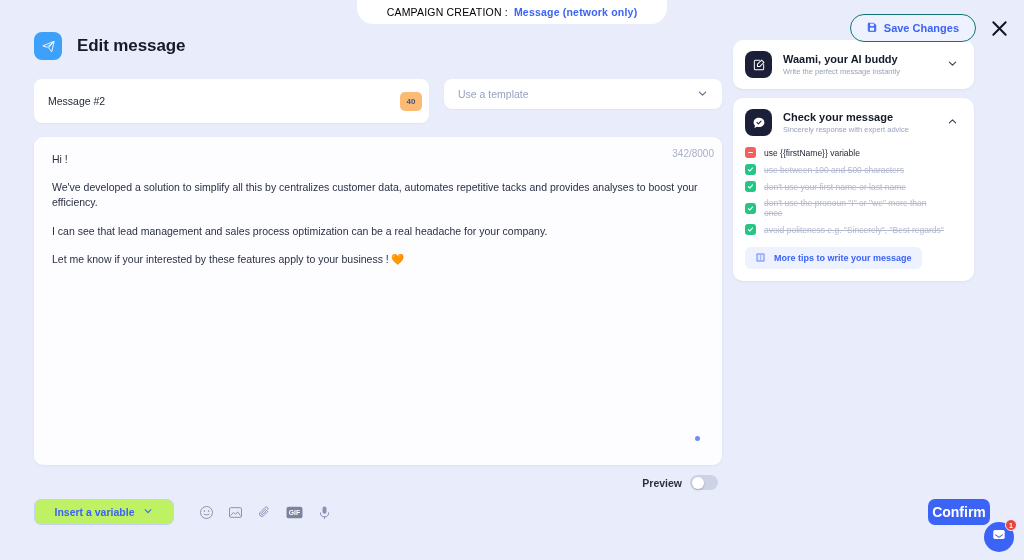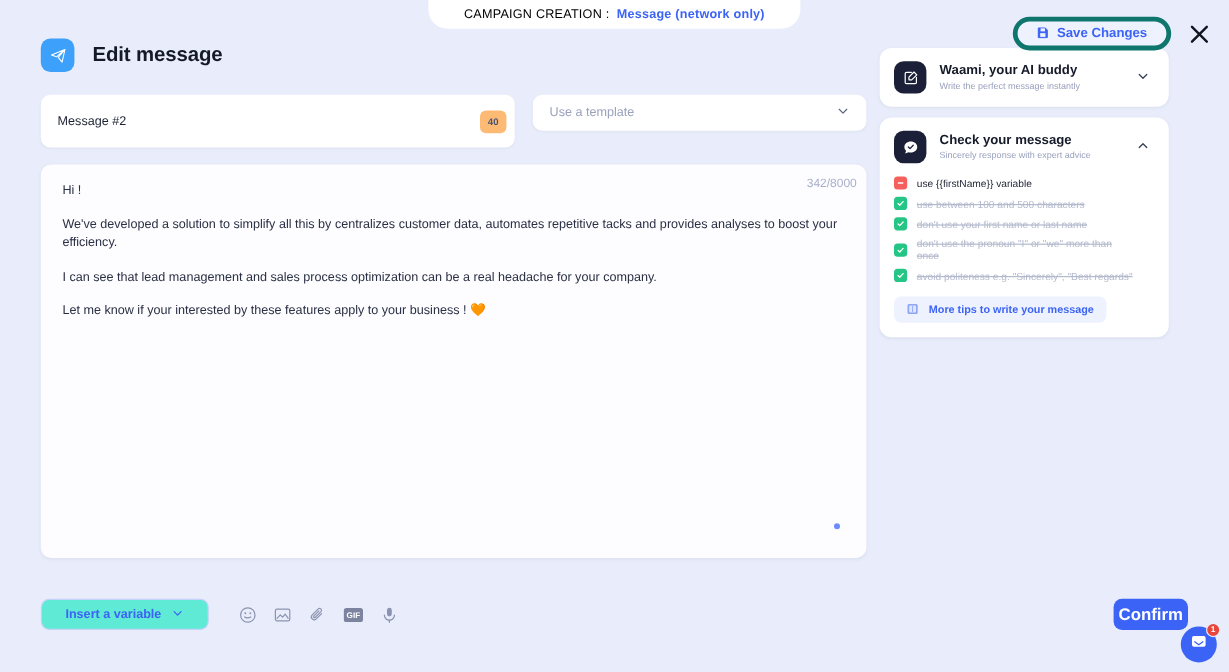--- a/index.html
+++ b/index.html
@@ -23,21 +23,21 @@
   .campaign-value { font-weight:bold; color:#3b63f6; }
 
   
   .top-actions {
     position:absolute; top:14px; right:14px;
     display:flex; align-items:center; gap:12px; z-index:50;
   }
   .save-btn {
     display:flex; align-items:center; gap:7px;
     height:28px; padding:0 16px;
-    background:#eef2ff; border:4px solid #0f766e; border-radius:14px;
+    background:#eef2ff; border:1px solid #0f766e; border-radius:14px;
     color:#3b63f6; font-size:11px; font-weight:bold; cursor:pointer;
   }
   .close-btn {
     width:22px; height:22px; display:flex; align-items:center; justify-content:center;
     cursor:pointer;
   }
 
   
   .editor {
     position:absolute; left:34px; top:32px; width:688px;
@@ -101,21 +101,21 @@
   }
 
   
   .bottom-bar {
     position:absolute; left:34px; bottom:35px; width:956px;
     display:flex; align-items:center;
   }
   .var-btn {
     display:flex; align-items:center; justify-content:center; gap:9px;
     width:140px; height:26px;
-    background:#5eead4; border:1px solid #c4d2fa; border-radius:7px;
+    background:#bef264; border:1px solid #c4d2fa; border-radius:7px;
     color:#3b63f6; font-size:10.5px; font-weight:bold; cursor:pointer;
   }
   .tool-icons { display:flex; align-items:center; gap:14px; margin-left:25px; }
   .tool-icon { cursor:pointer; display:flex; align-items:center; }
   .confirm-btn {
     margin-left:auto;
     width:62px; height:26px; border-radius:7px;
     background:#3b63f6; color:#fff; font-size:14px; font-weight:bold;
     display:flex; align-items:center; justify-content:center; cursor:pointer;
   }
@@ -224,20 +224,26 @@
 
   <div class="message-box">
     <div class="char-counter">342/8000</div>
     <div class="msg-line">Hi !</div>
     <div class="msg-line">We've developed a solution to simplify all this by centralizes customer data, automates repetitive tacks and provides analyses to boost your efficiency.</div>
     <div class="msg-line">I can see that lead management and sales process optimization can be a real headache for your company.</div>
     <div class="msg-line">Let me know if your interested by these features apply to your business ! 🧡</div>
     <div class="resize-dot"></div>
   </div>
 
+  <div class="preview-row">
+    <span class="preview-label">Preview</span>
+    <span class="toggle">
+        <span class="knob"></span>
+      </span>
+  </div>
 
 </div>
 
 <div class="bottom-bar">
   <div class="var-btn">
     <span>Insert a variable</span>
     <span>
       <svg width="10" height="10" viewBox="0 0 14 14" fill="none">
         <path d="M3 5.2l4 4 4-4" stroke="#3b63f6" stroke-width="1.5" stroke-linecap="round" stroke-linejoin="round"></path>
       </svg>

